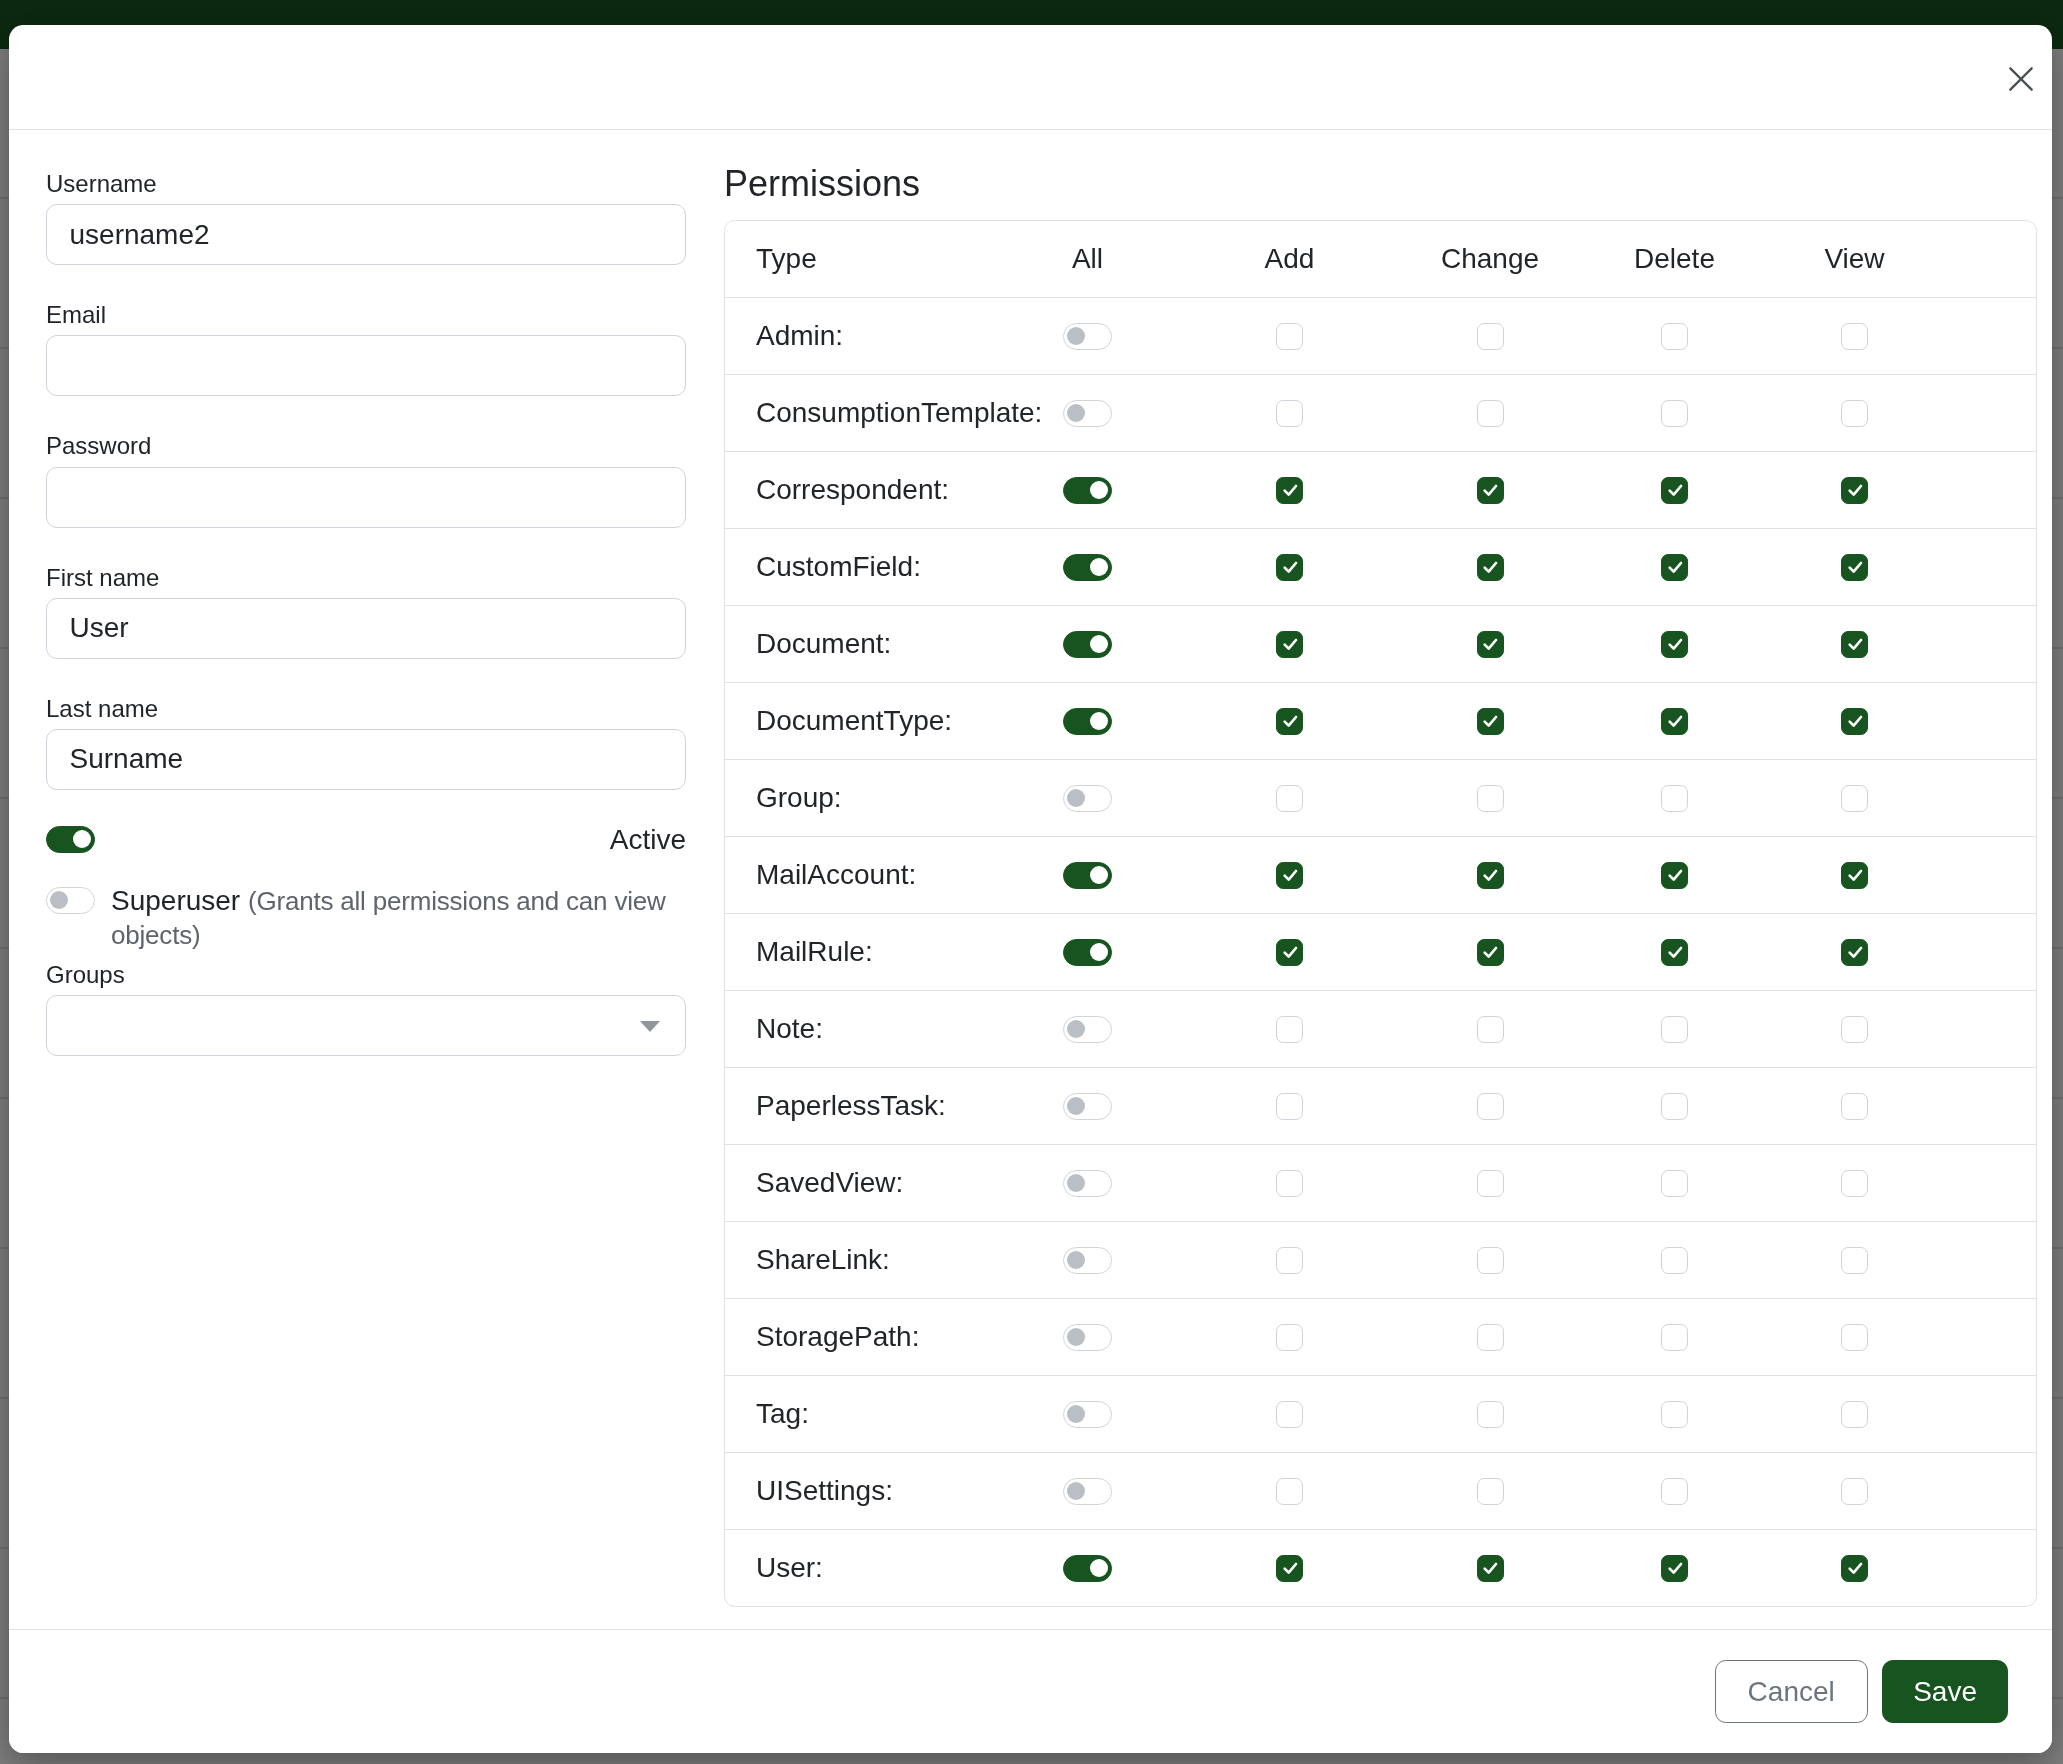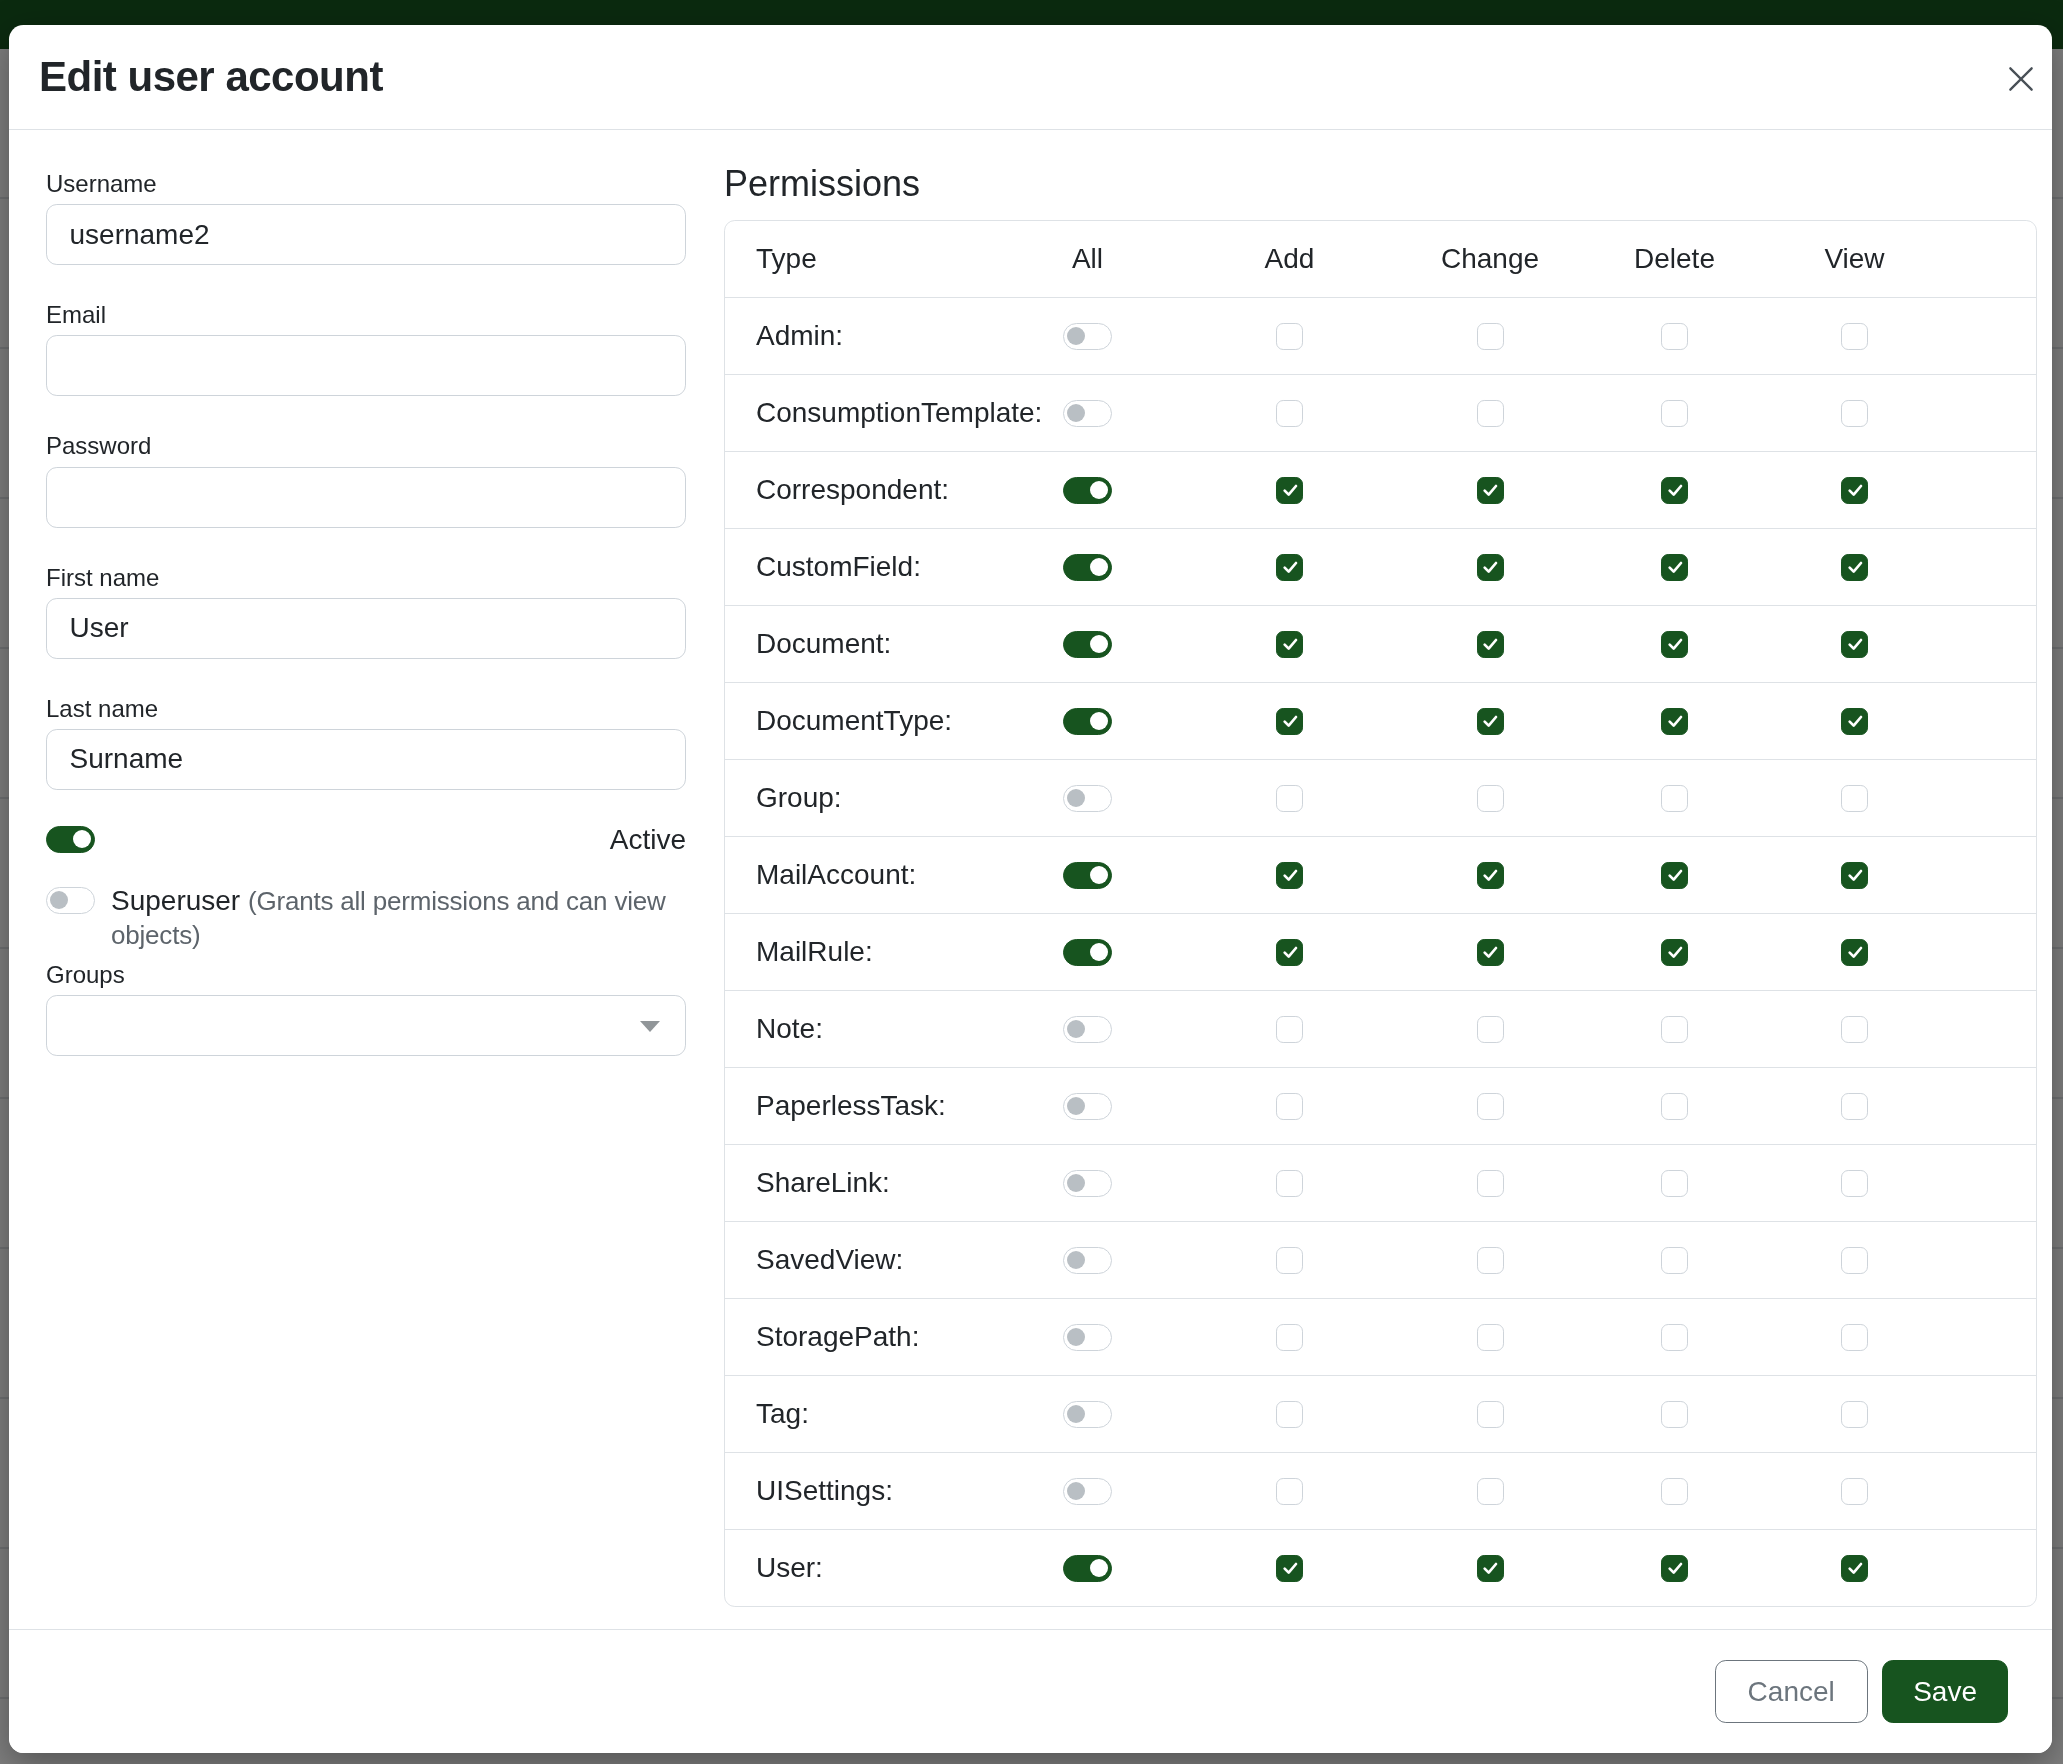--- a/index.html
+++ b/index.html
@@ -88,21 +88,20 @@
 
 <div class="page-bg">
   <div class="topbar" style="background: rgb(23, 84, 31);"></div>
   <div class="rows"></div>
 </div>
 <div class="backdrop"></div>
 
 <div class="modal">
 
   <div class="m-header">
-    <div class="m-title">Edit user account</div>
     <button class="close-btn">
       <svg width="32" height="32" viewBox="0 0 36 36">
         <path d="M6 6 L30 30 M30 6 L6 30" stroke="#495057" stroke-width="2.6" stroke-linecap="round"></path>
       </svg>
     </button>
   </div>
 
   <div class="m-body">
 
     <div class="col-left">
@@ -486,42 +485,42 @@
               </div>
               <div class="pcell">
                 <div class="cbox unchecked"></div>
               </div>
               <div class="pcell">
                 <div class="cbox unchecked"></div>
               </div>
               <div class="pcell"></div>
             </div>
             <div class="prow">
+              <div class="pcell-type">SavedView:</div>
+              <div class="pcell">
+                <div class="toggle off">
+                  <div class="knob"></div>
+                </div>
+              </div>
+              <div class="pcell">
+                <div class="cbox unchecked"></div>
+              </div>
+              <div class="pcell">
+                <div class="cbox unchecked"></div>
+              </div>
+              <div class="pcell">
+                <div class="cbox unchecked"></div>
+              </div>
+              <div class="pcell">
+                <div class="cbox unchecked"></div>
+              </div>
+              <div class="pcell"></div>
+            </div>
+            <div class="prow">
               <div class="pcell-type">ShareLink:</div>
-              <div class="pcell">
-                <div class="toggle off">
-                  <div class="knob"></div>
-                </div>
-              </div>
-              <div class="pcell">
-                <div class="cbox unchecked"></div>
-              </div>
-              <div class="pcell">
-                <div class="cbox unchecked"></div>
-              </div>
-              <div class="pcell">
-                <div class="cbox unchecked"></div>
-              </div>
-              <div class="pcell">
-                <div class="cbox unchecked"></div>
-              </div>
-              <div class="pcell"></div>
-            </div>
-            <div class="prow">
-              <div class="pcell-type">SavedView:</div>
               <div class="pcell">
                 <div class="toggle off">
                   <div class="knob"></div>
                 </div>
               </div>
               <div class="pcell">
                 <div class="cbox unchecked"></div>
               </div>
               <div class="pcell">
                 <div class="cbox unchecked"></div>

